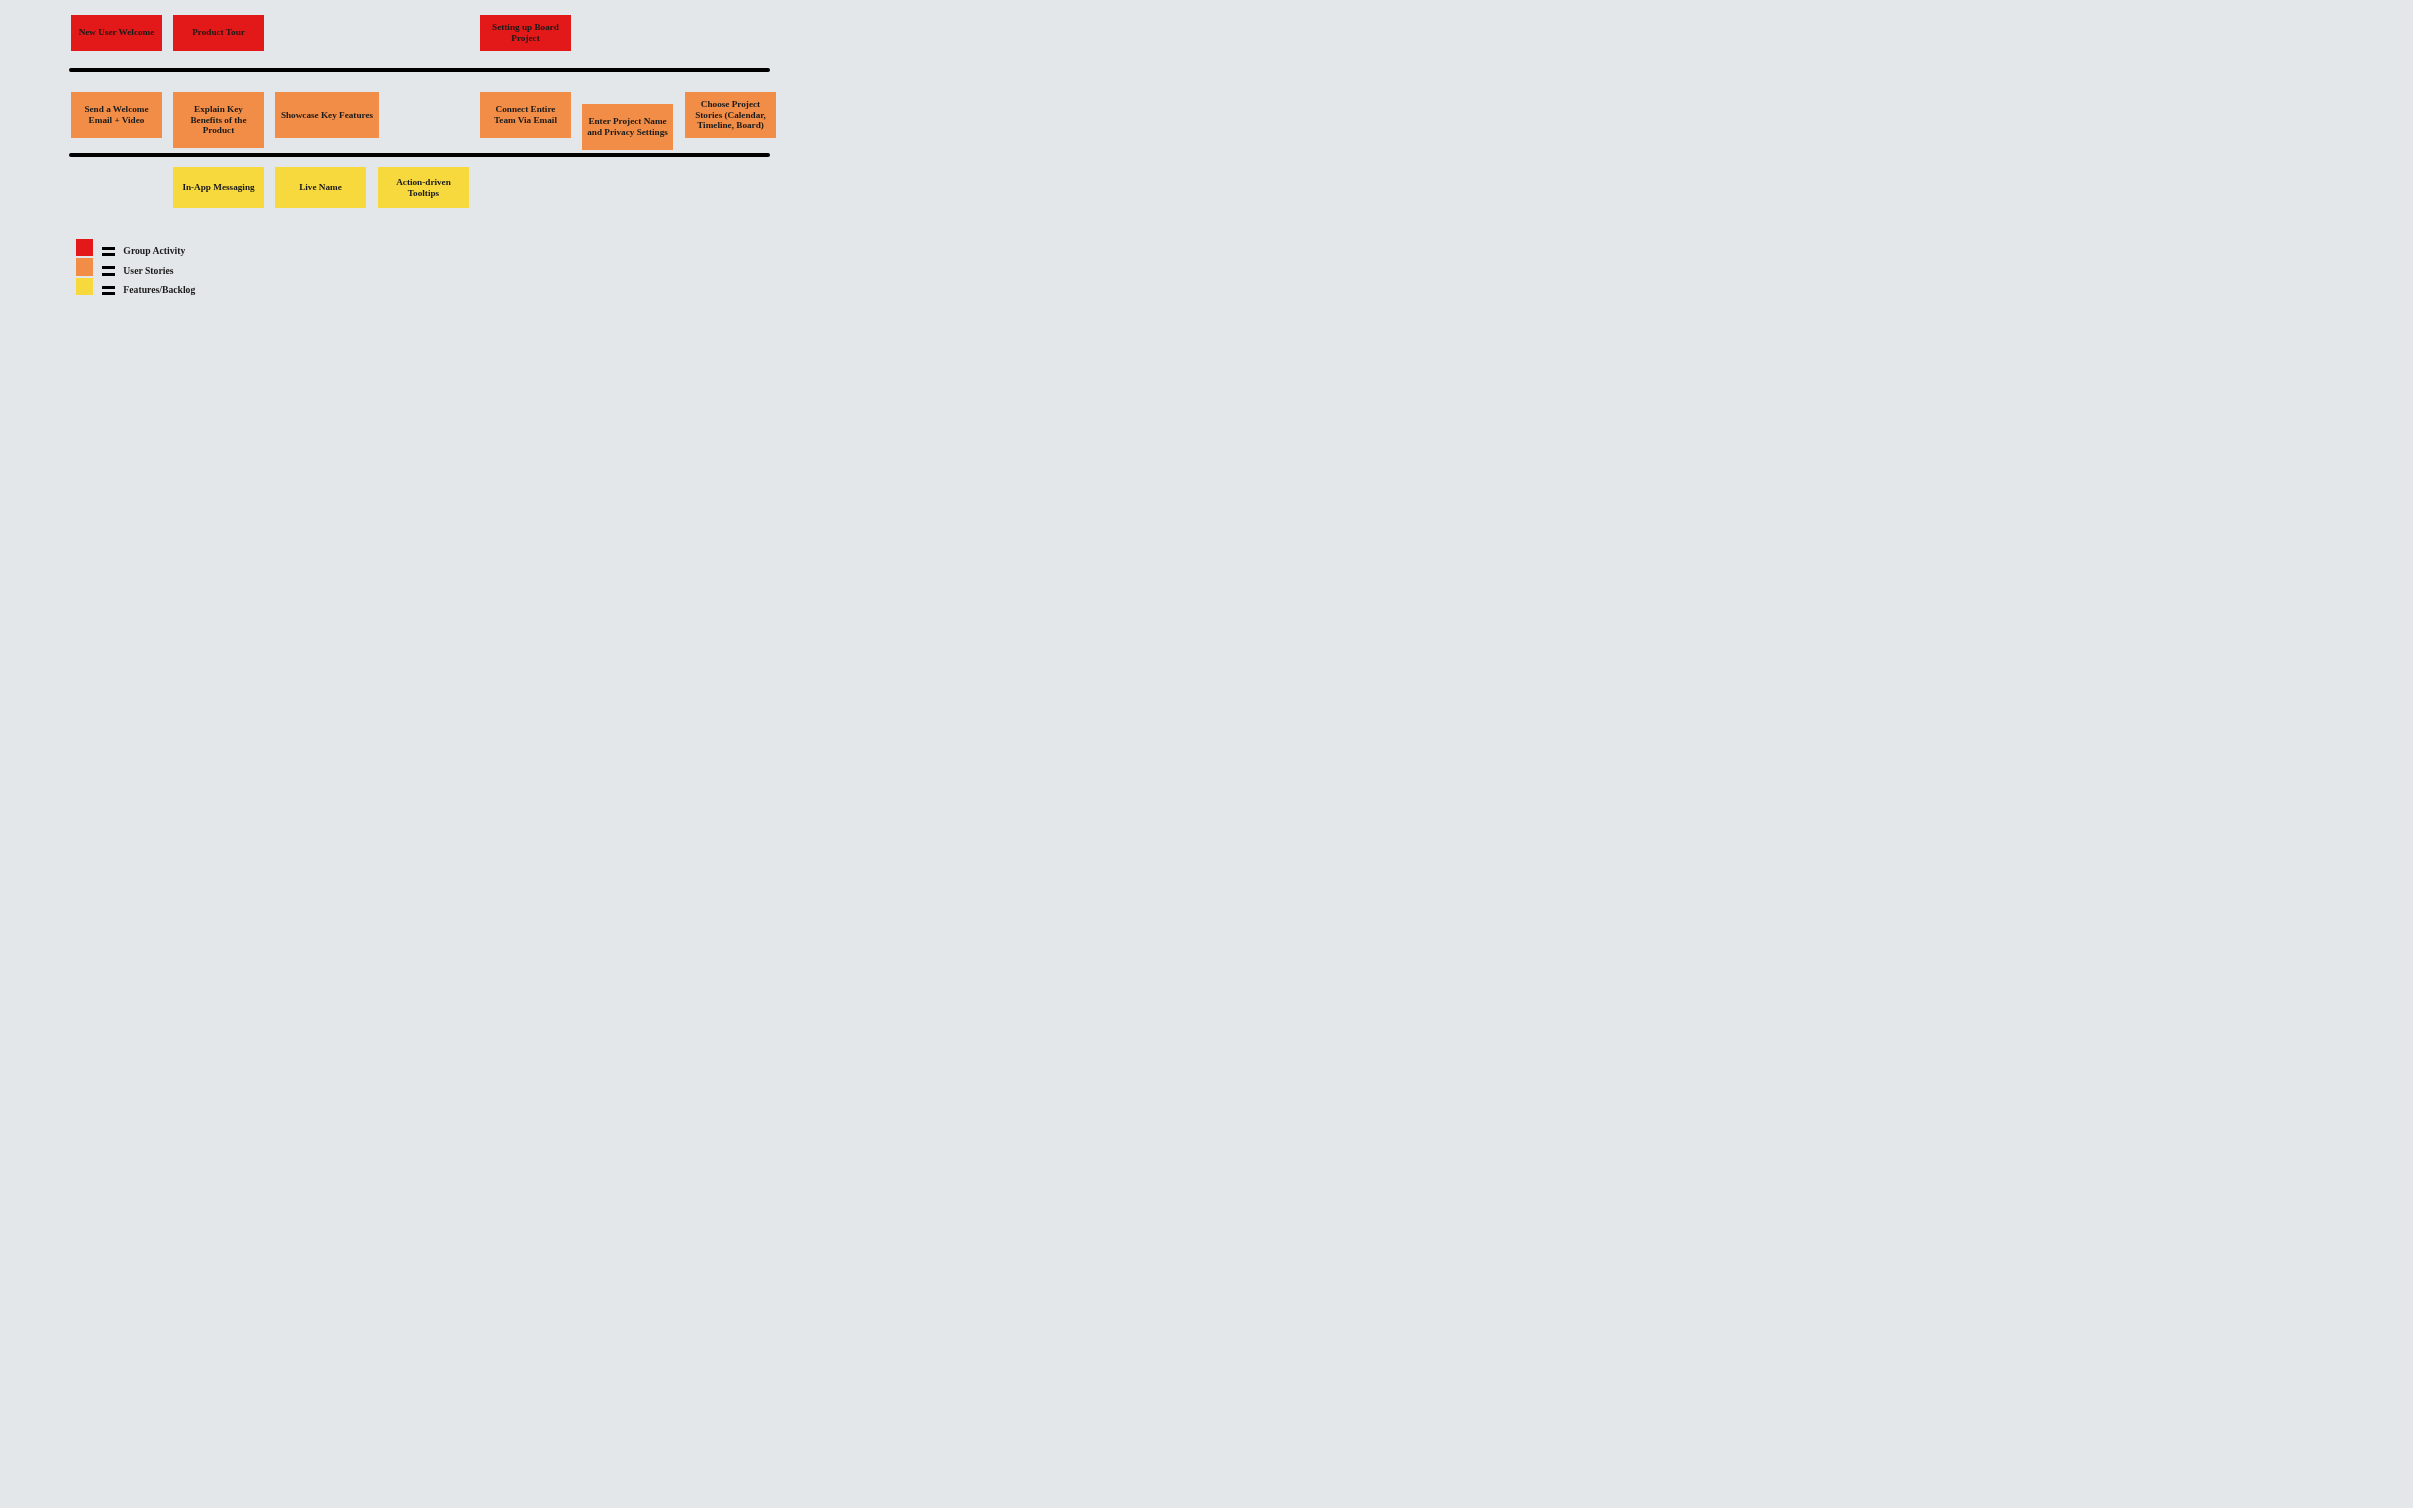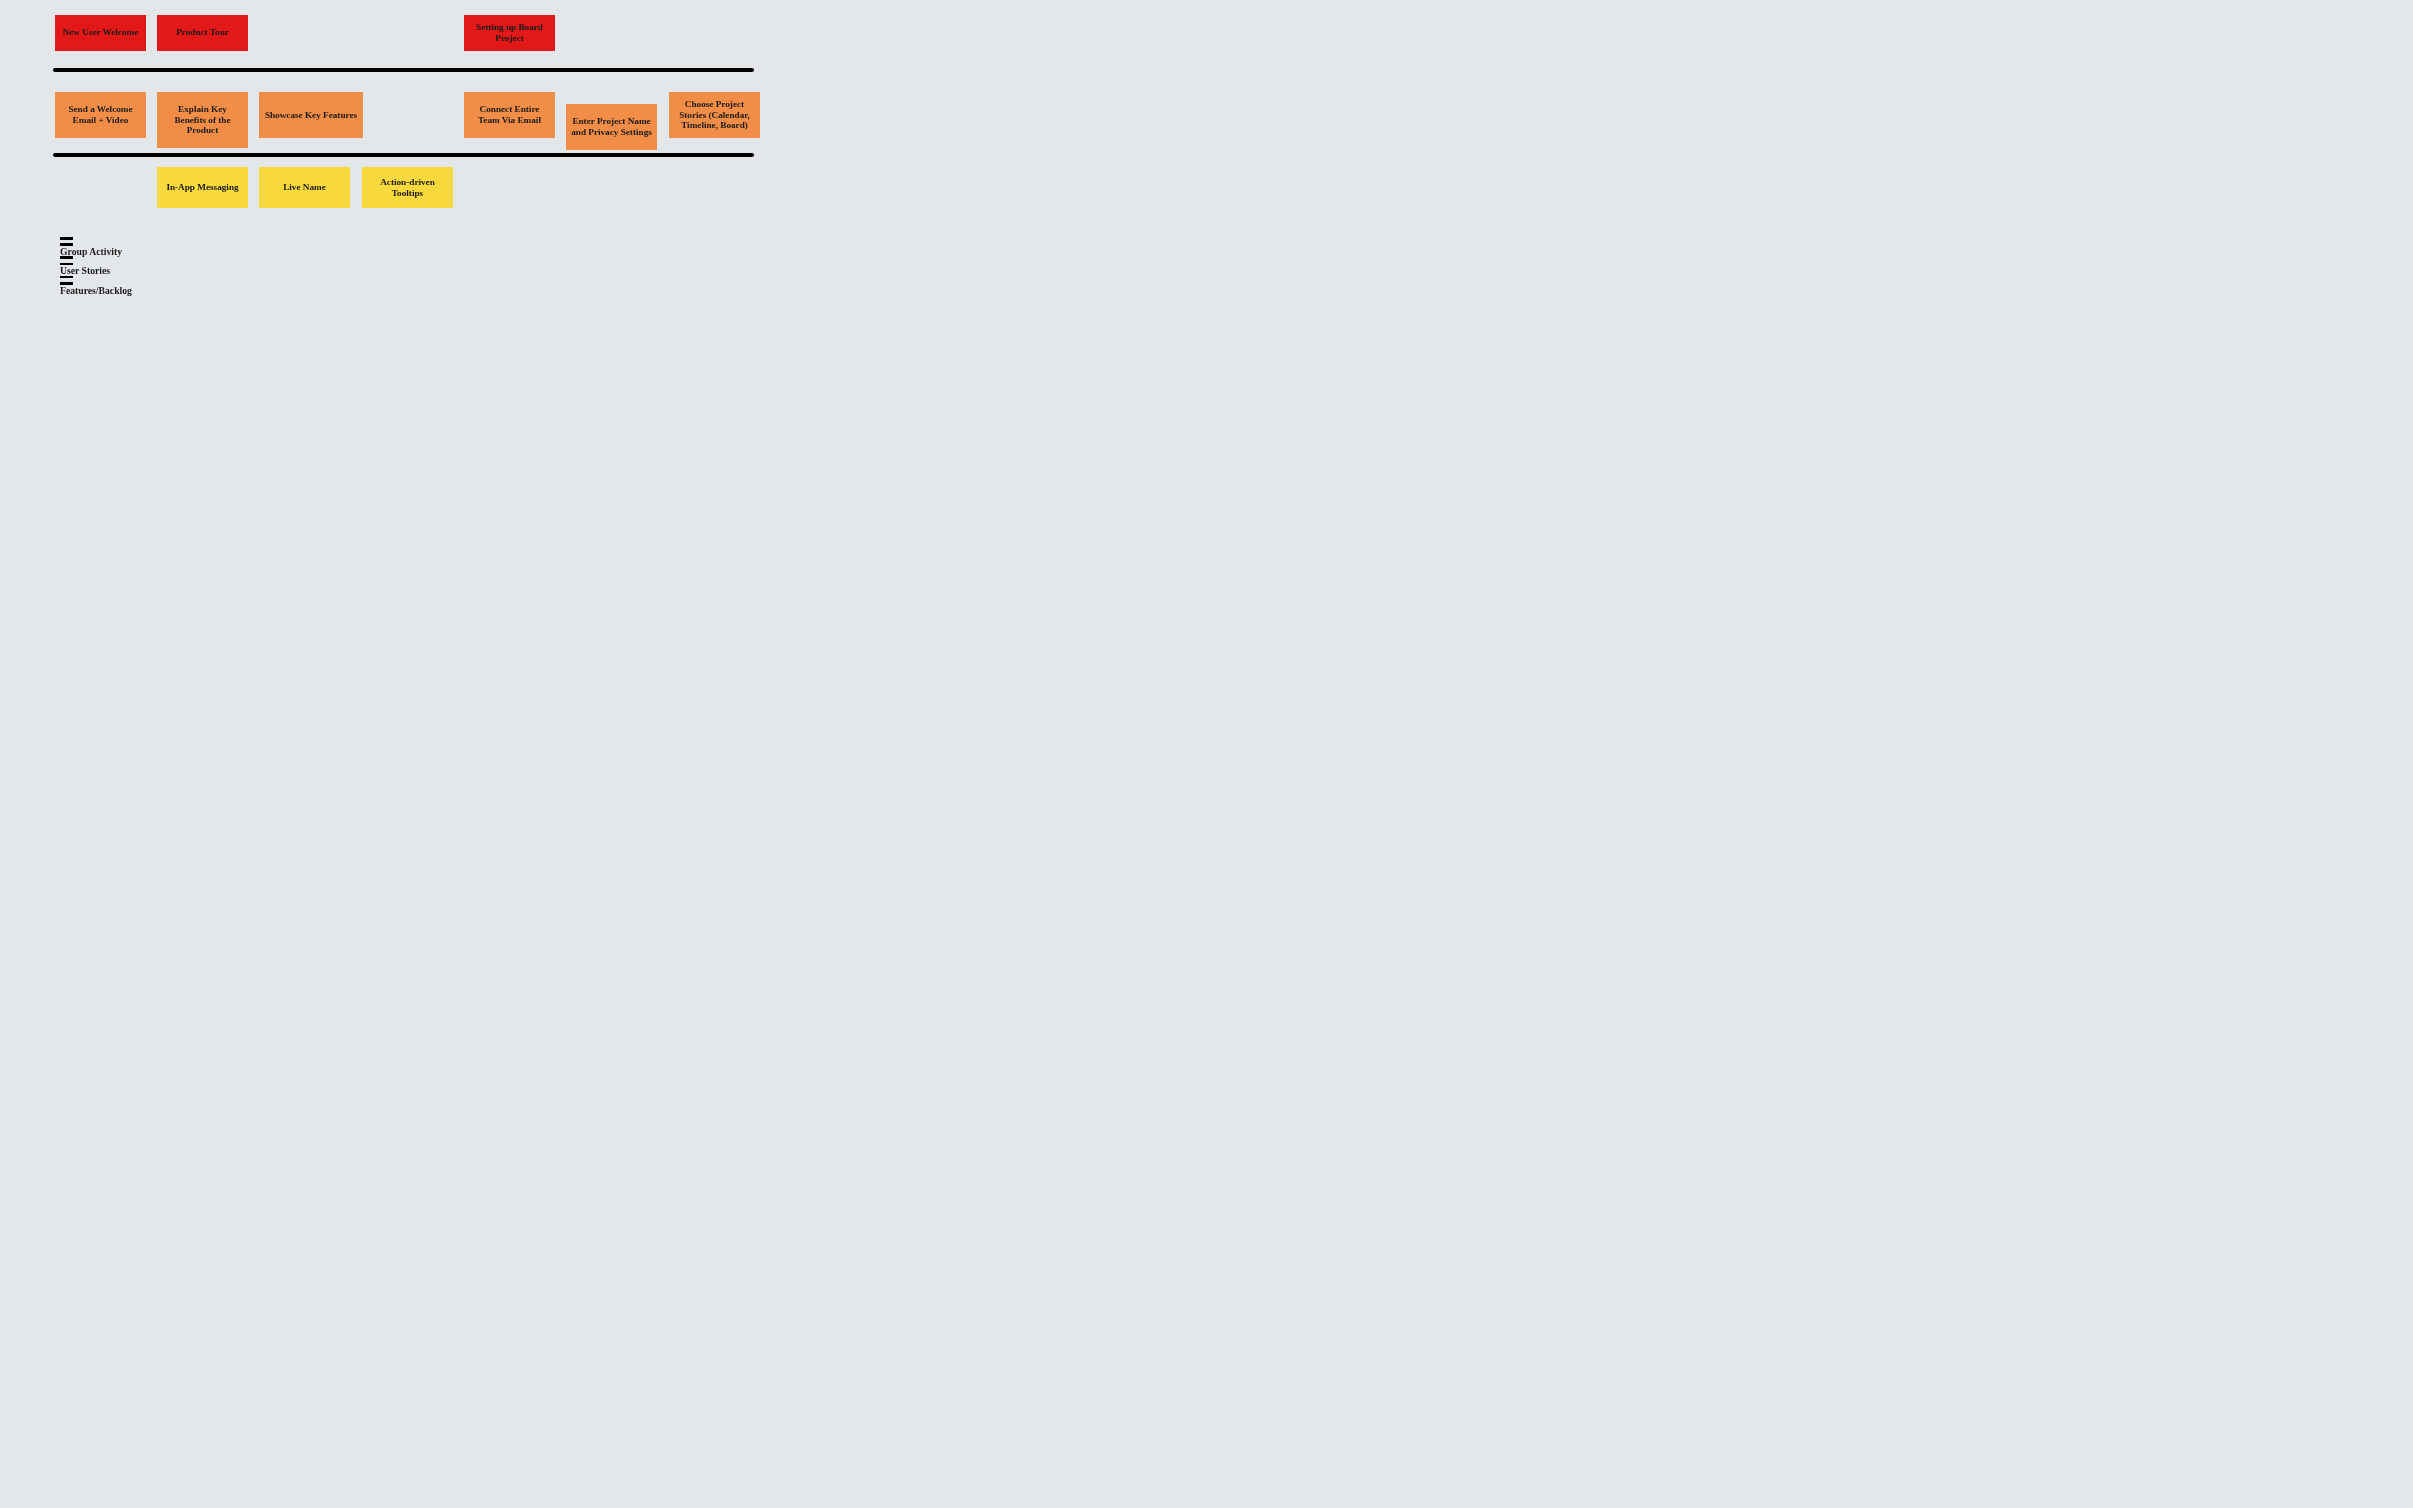--- a/index.html
+++ b/index.html
@@ -5,20 +5,21 @@
 html,body{margin:0;padding:0}
 body{
   background:#e4e7e9;
   font-family:Georgia,"Times New Roman",serif;
   color:#1a1a1a;
 }
 .canvas{
   position:relative;
   width:772px;
   height:302px;
+  margin-left:16px;
 }
 .card{
   position:absolute;
   box-sizing:border-box;
   display:flex;
   align-items:center;
   justify-content:center;
   text-align:center;
   font-weight:700;
   padding:2.9px 4.8px;
@@ -36,23 +37,22 @@
 }
 .legend{
   position:absolute;
   left:60px;
   top:237px;
   font-weight:700;
   font-size:9.7px;
 }
 .legend-row{
   display:flex;
-  align-items:flex-start;
+  align-items:flex-end;
   height:19.3px;
-  flex-direction:column;
 }
 .swatch{
   width:17.4px;height:17.4px;display:inline-block;margin-right:8.7px;
 }
 .eq{
   display:inline-flex;flex-direction:column;justify-content:center;gap:3.4px;margin-right:8.7px;
 }
 .eq span{display:block;width:12.6px;height:2.9px;background:#000}
 </style>
 </head>

